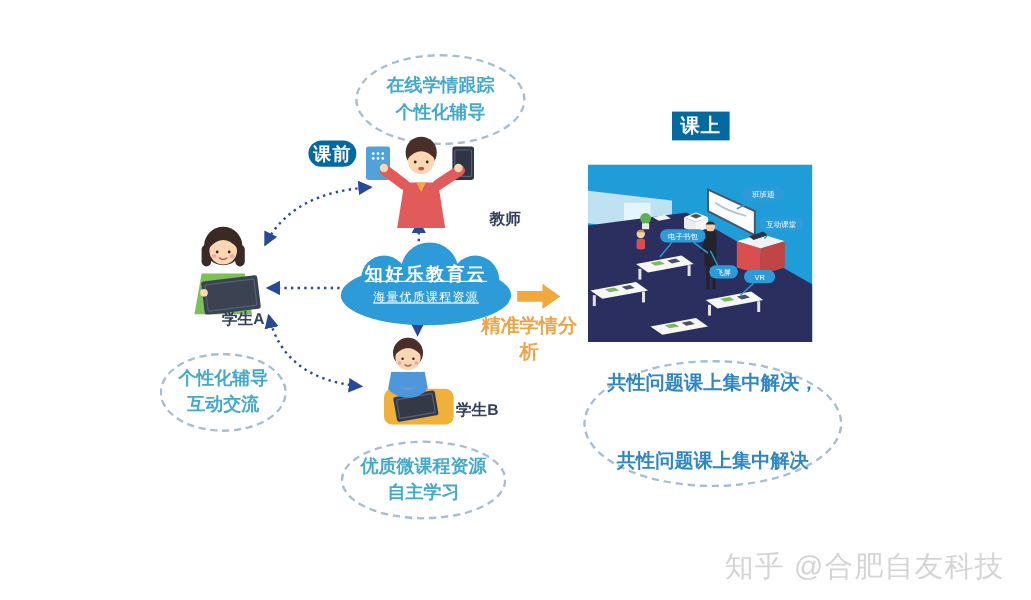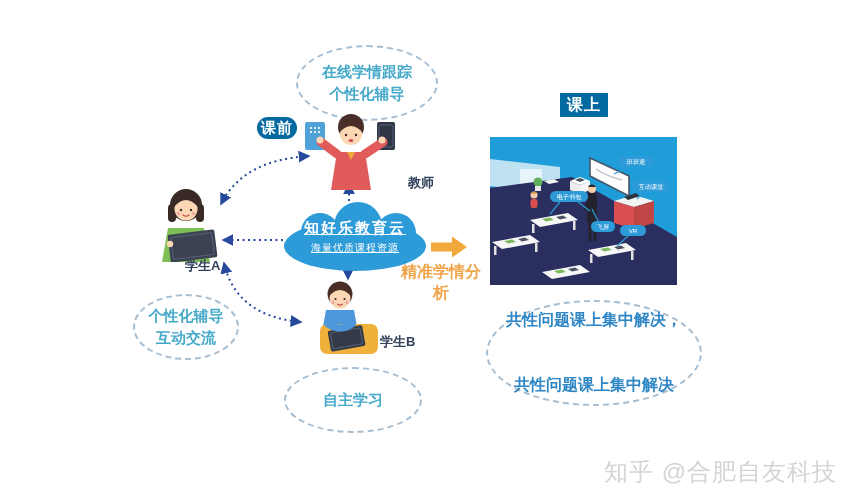--- a/index.html
+++ b/index.html
@@ -159,20 +159,21 @@
     <rect x="22" y="44" width="58" height="30" rx="7" fill="#f0b03c"></rect>
     <g transform="rotate(-10 48 58)">
       <rect x="31" y="48" width="35" height="21" rx="2" fill="#333a47"></rect>
       <rect x="33.5" y="50.5" width="30" height="16" rx="1" fill="none" stroke="#56607a" stroke-width="1"></rect>
     </g>
     <path d="M30 44 q12 8 24 0" stroke="#4e97dc" stroke-width="7" fill="none" stroke-linecap="round"></path>
   </svg>
   <div class="actor-label label-student-b">学生B</div>
 
   <div class="bubble teal bubble-bottom">
+    <span>优质微课程资源</span>
     <span>自主学习</span>
   </div>
 
   <div class="analysis-caption">精准学情分析</div>
 
   <div class="stage-badge badge-in">课上</div>
 
   <svg class="abs" style="left:490px;top:137px;" width="187" height="148" viewBox="0 0 187 148">
     <rect x="0" y="0" width="187" height="148" fill="#1f9dd8"></rect>
     <polygon points="0,22 70,30 70,58 0,49" fill="#bfe2f3"></polygon>

